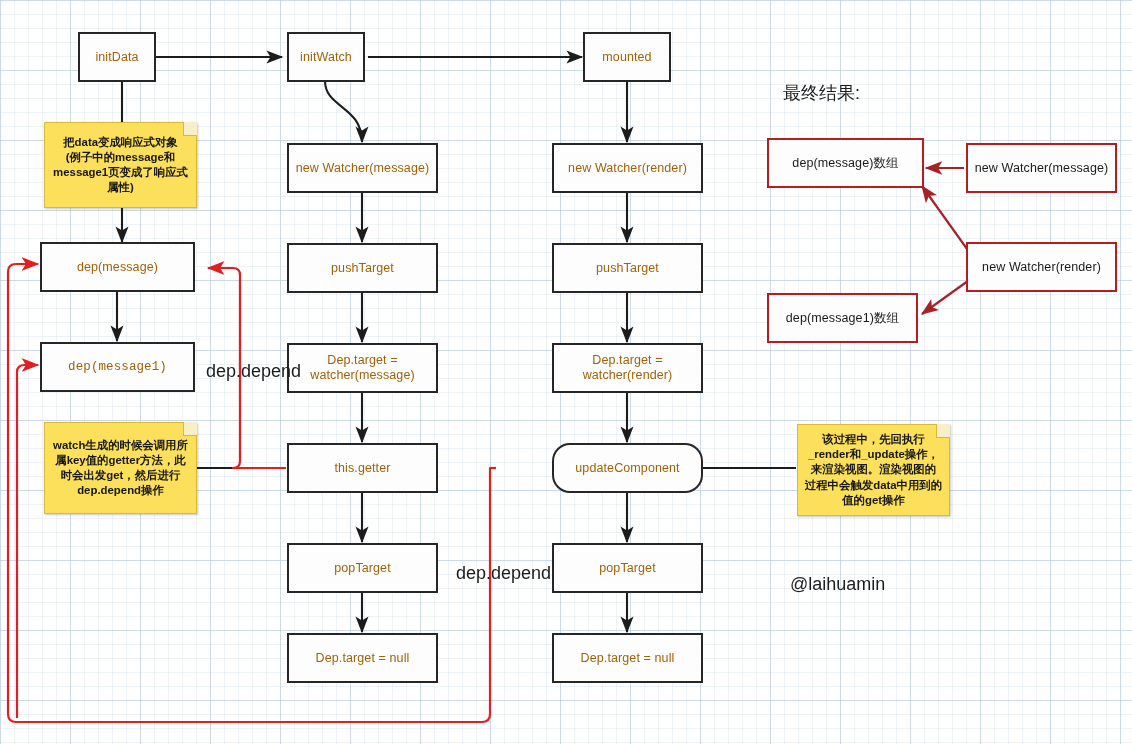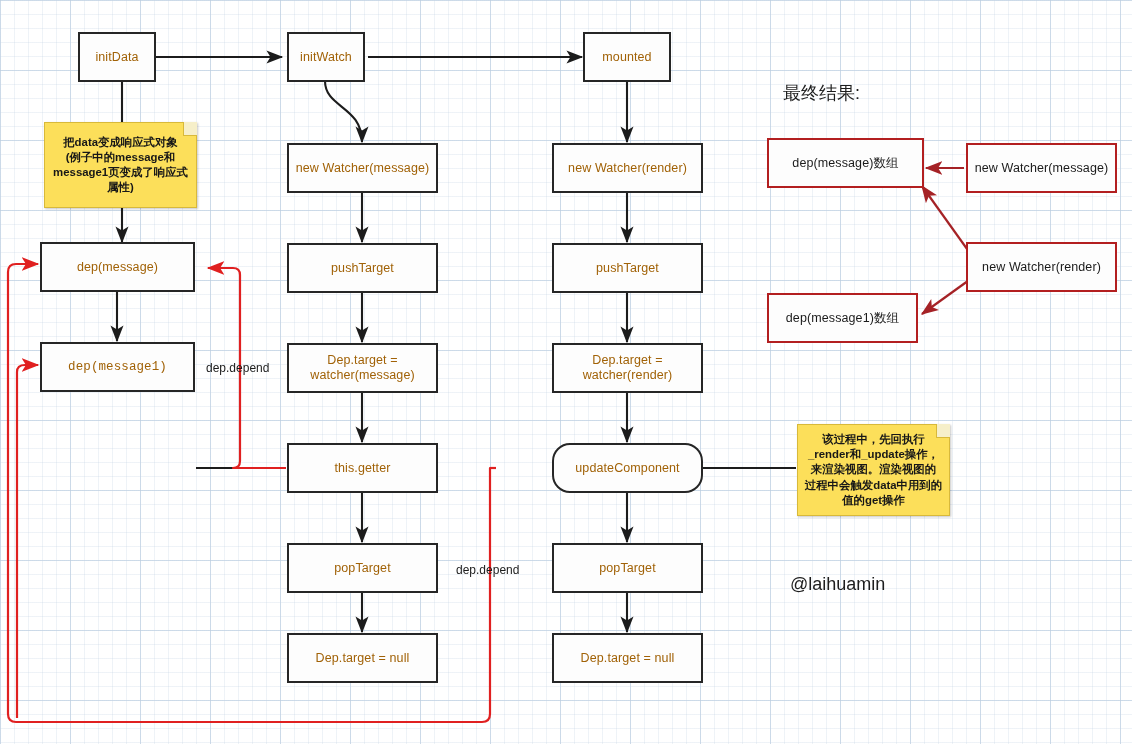--- a/index.html
+++ b/index.html
@@ -70,21 +70,21 @@
 
   .caption{
     position:absolute;
     color:#1d1d1d;
     font-size:18px;
     white-space:nowrap;
   }
   .edge-label{
     position:absolute;
     color:#1c1c1c;
-    font-size:12px;
+    font-size:18px;
     white-space:nowrap;
     background:transparent;
   }
 </style>
 </head>
 <body>
 
 <div id="canvas">
 
   <svg id="edges" viewBox="0 0 1132 744" xmlns="http://www.w3.org/2000/svg">
@@ -153,20 +153,24 @@
   <div class="node" style="left:287px;top:32px;width:78px;height:50px;">initWatch</div>
 
   <div class="note" style="left:44px;top:122px;width:153px;height:86px;">把data变成响应式对象
 (例子中的message和
 message1页变成了响应式
 属性)</div>
 
   <div class="node" style="left:40px;top:242px;width:155px;height:50px;">dep(message)</div>
   <div class="node" style="left:40px;top:342px;width:155px;height:50px;font-family:Liberation Mono, monospace;">dep(message1)</div>
 
+  <div class="note" style="left:44px;top:422px;width:153px;height:92px;">watch生成的时候会调用所
+属key值的getter方法，此
+时会出发get，然后进行
+dep.depend操作</div>
 
   <div class="node" style="left:287px;top:143px;width:151px;height:50px;">new Watcher(message)</div>
   <div class="node" style="left:287px;top:243px;width:151px;height:50px;">pushTarget</div>
   <div class="node" style="left:287px;top:343px;width:151px;height:50px;">Dep.target =
 watcher(message)</div>
   <div class="node" style="left:287px;top:443px;width:151px;height:50px;">this.getter</div>
   <div class="node" style="left:287px;top:543px;width:151px;height:50px;">popTarget</div>
   <div class="node" style="left:287px;top:633px;width:151px;height:50px;">Dep.target = null</div>
 
   <div class="node" style="left:552px;top:143px;width:151px;height:50px;">new Watcher(render)</div>

